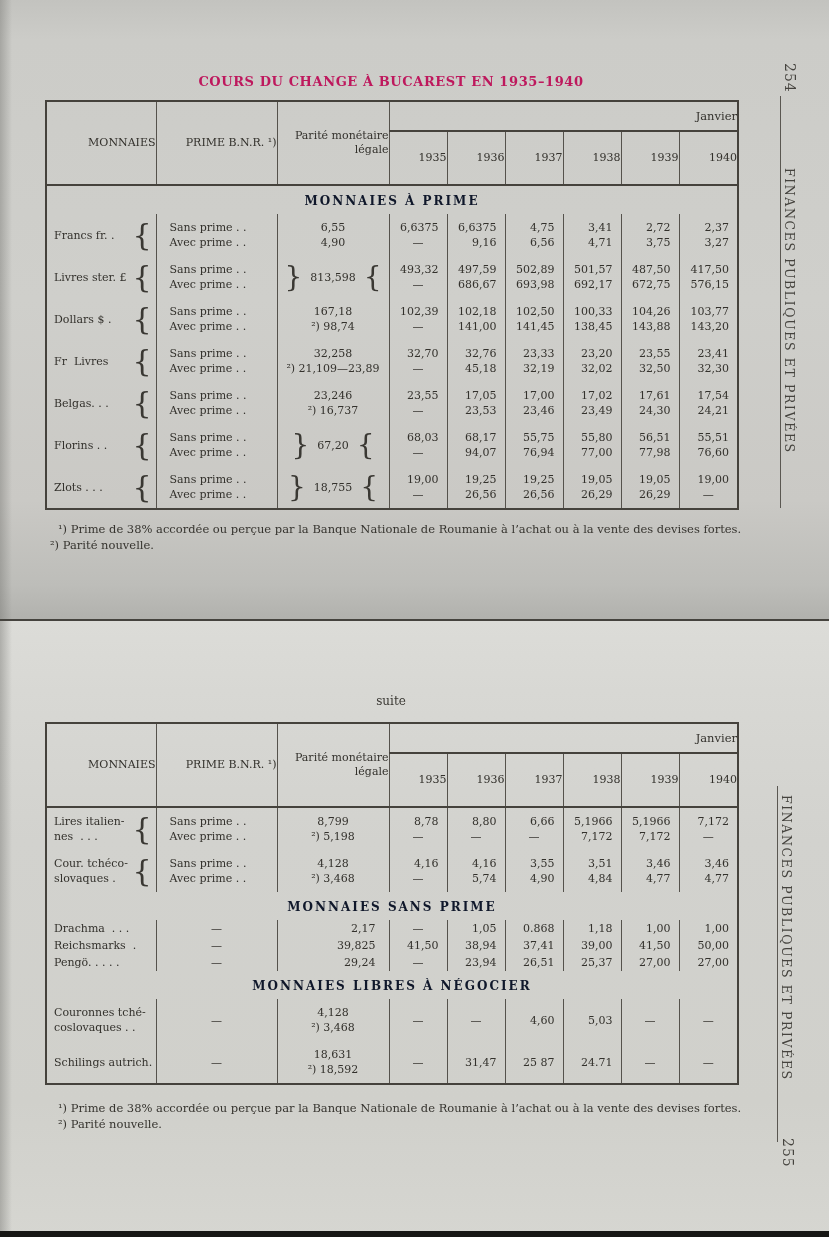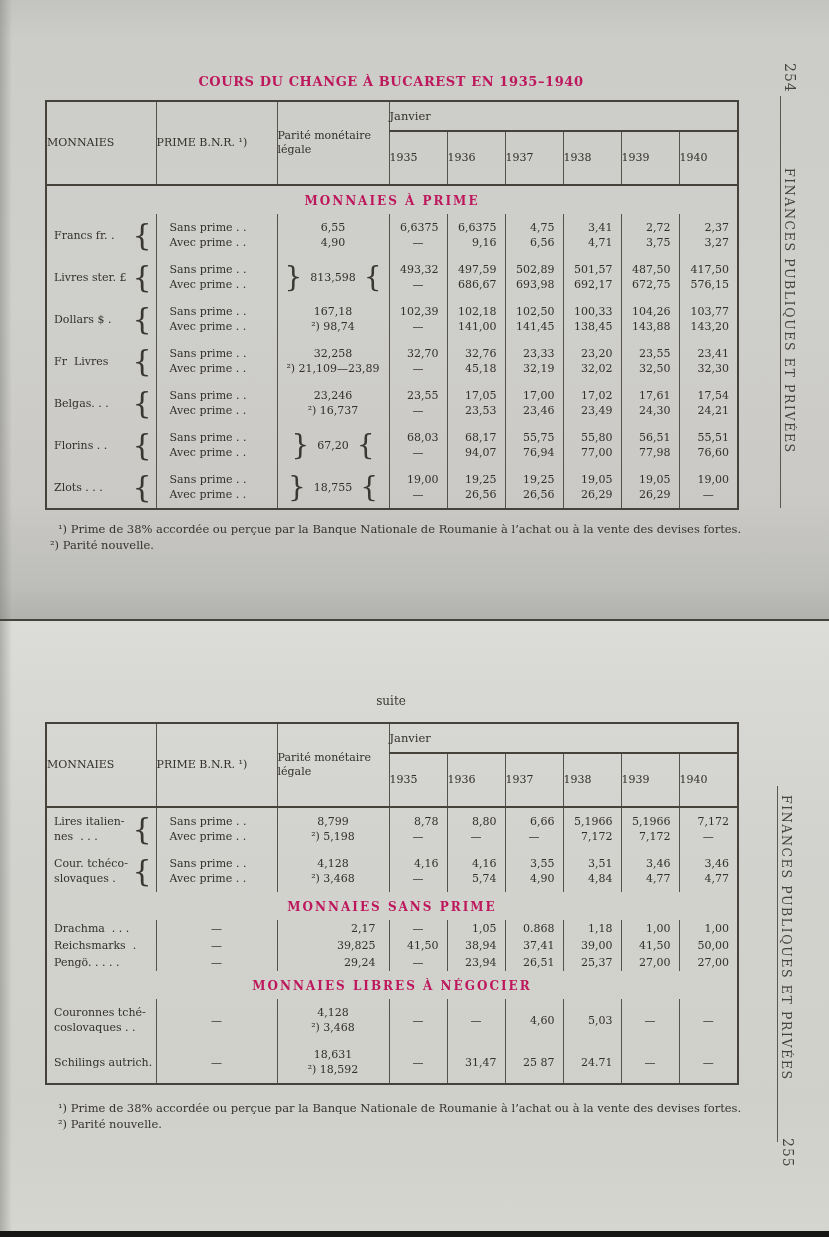--- a/index.html
+++ b/index.html
@@ -19,27 +19,27 @@
   .doc-title { position:absolute; left:45px; top:74px; width:692px; text-align:center;
     font-size:13px; font-weight:bold; letter-spacing:.6px; color:#be185d; }
   .suite-label { position:absolute; left:45px; top:694px; width:692px; text-align:center; font-size:12px; color:#3a3833; }
 
   table.rates { position:absolute; left:45px; border-collapse:collapse; table-layout:fixed;
     width:692px; border:2px solid #45423c; font-size:11px; color:#33312c; }
   #table1 { top:100px; }
   #table2 { top:722px; }
   .rates th, .rates td { padding:0; vertical-align:middle; font-weight:normal; }
   .vr { border-right:1px solid #55524c; }
-  .rates thead th { border-bottom:2px solid #45423c; text-align:left; line-height:14px; }
+  .rates thead th { border-bottom:2px solid #45423c; text-align:right; line-height:14px; }
   th.h-janvier { border-bottom:1px solid #55524c; height:28px; font-size:11.5px; }
   th.h-year { height:52px; }
   th.h-name, th.h-prime, th.h-parite { font-size:11px; }
 
   .sec td.section-cell { text-align:center; font-weight:bold; letter-spacing:2px;
-    font-size:12px; padding:8px 0 6px 0; color:#be185d; }
+    font-size:12px; padding:8px 0 6px 0; color:#0f172a; }
   .r2 td { padding:6px 0; }
   .r1 td { padding:1px 0; }
   .nm-line { line-height:15px; white-space:pre; text-align:left; }
   .c-name { position:relative; padding-left:7px !important; }
   .nm-brace { position:absolute; right:4px; top:50%; transform:translateY(-52%);
     font-size:30px; color:#3a3833; }
   .pr-line { line-height:15px; white-space:pre; text-align:left; padding-left:13px; }
   .prime-dash { text-align:center; }
   .pa-line { line-height:15px; white-space:pre; text-align:center; }
   .pa-line-r { line-height:15px; text-align:right; padding-right:13px; }

